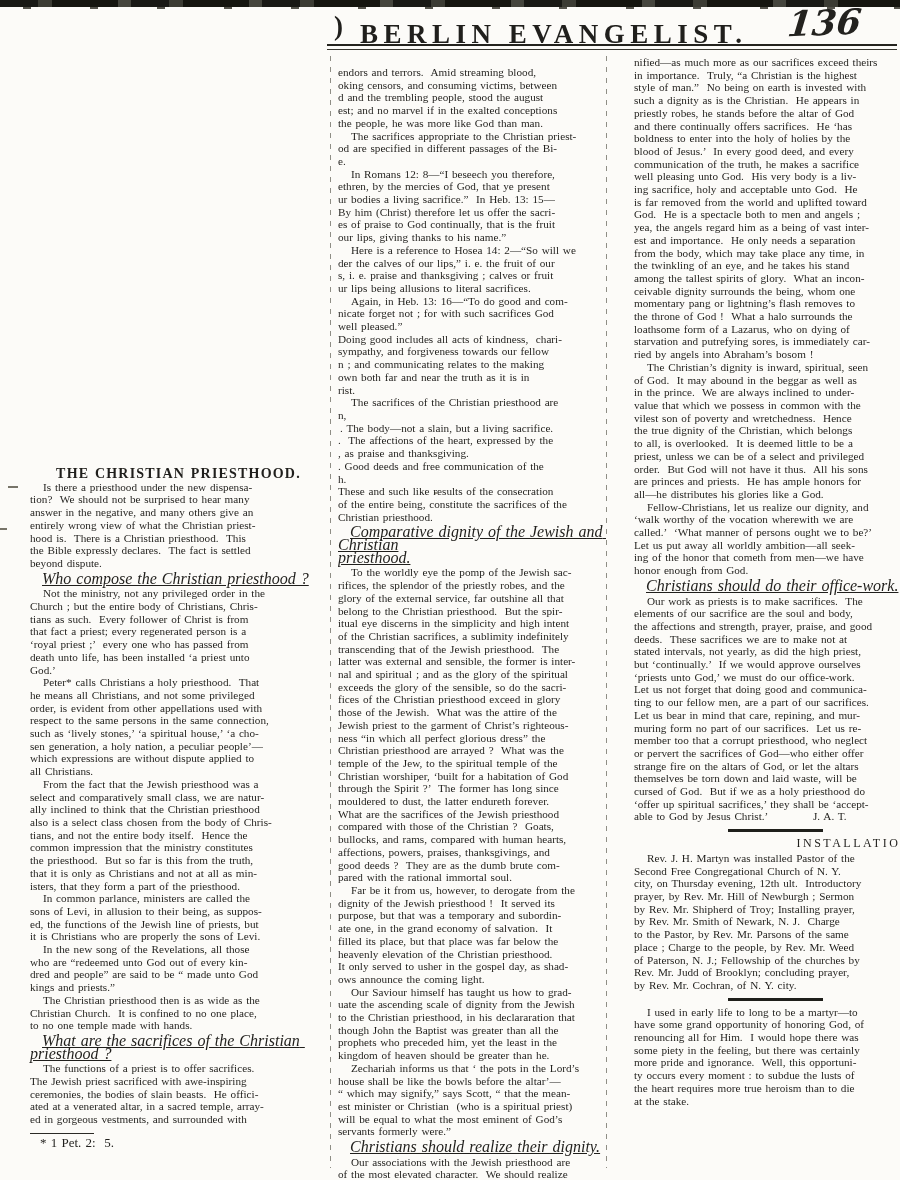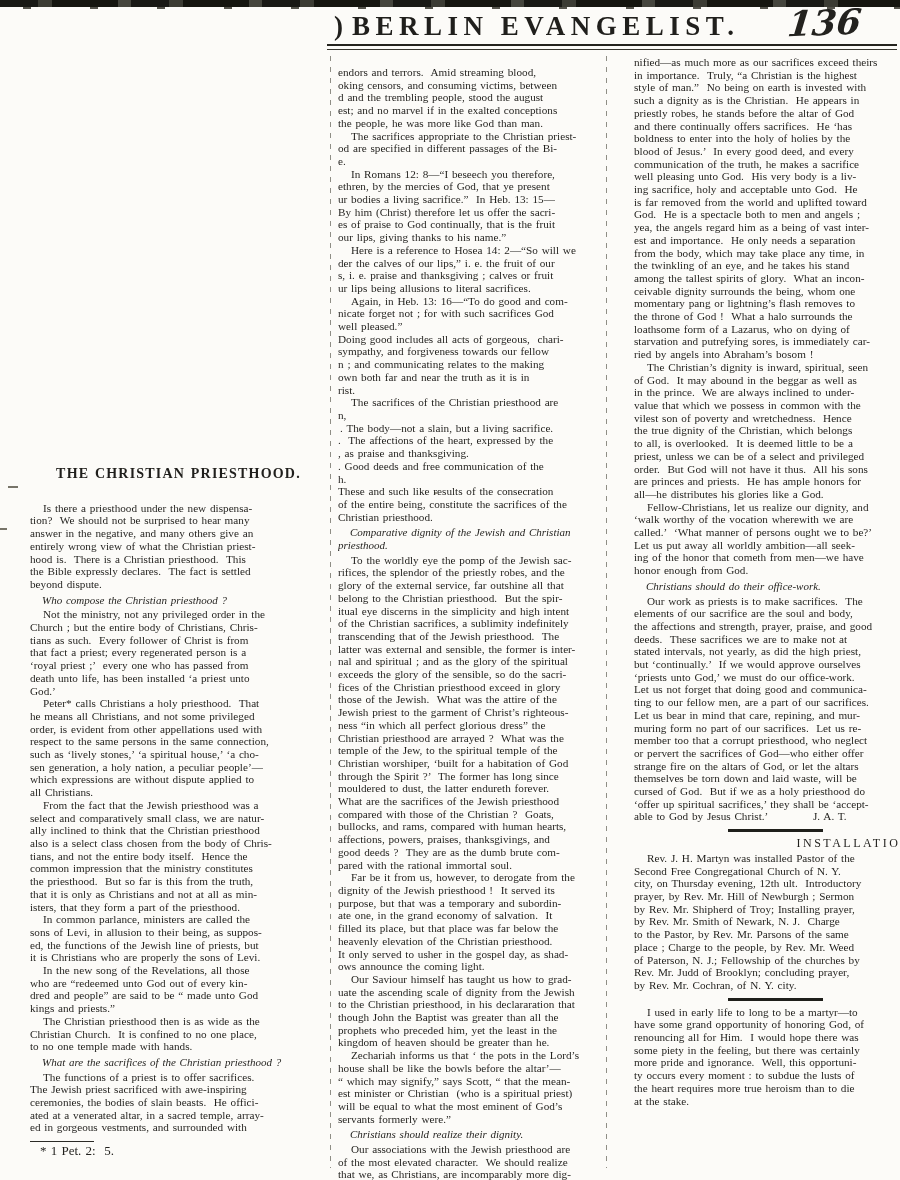--- a/index.html
+++ b/index.html
@@ -19,21 +19,21 @@
   }
   .torn-edge::after{
     content:""; position:absolute; left:0; top:7px; width:100%; height:2px;
     background: repeating-linear-gradient(90deg, transparent 0 23px, #55544c 23px 31px, transparent 31px 67px);
   }
   .masthead-cut {
     position:absolute; left:334px; top:11px;
     font-size:27px; font-weight:bold; letter-spacing:4px;
   }
   .masthead-title {
-    position:absolute; left:352px; top:11px; margin:0;
+    position:absolute; left:352px; top:11px; margin:8px;
     font-size:27px; font-weight:bold; letter-spacing:5.5px;
     font-family:"Liberation Serif", serif; white-space:nowrap;
   }
   .folio {
     position:absolute; left:788px; top:2px;
     font-family:"DejaVu Serif", serif; font-style:italic; font-weight:bold;
     font-size:35px; color:#23221f;
     transform: skewX(-8deg) rotate(-2deg);
   }
   .mast-rule {
@@ -50,26 +50,26 @@
   .col { position:absolute; font-size:11.2px; line-height:12.7px; word-spacing:1px; }
   .col-left   { left:30px;  top:468px; width:297px; }
   .col-middle { left:338px; top:66px;  width:268px; height:1124px; overflow:hidden; }
   .col-right  { left:634px; top:56px;  width:283px; height:1124px; overflow:hidden; }
   .blk { white-space: pre-wrap; margin:0; }
   .para  { text-indent:13px; }
   .para0 { text-indent:0; }
   .list  { text-indent:2px; }
   .heading {
     text-align:center; font-weight:bold; font-size:14px; letter-spacing:1.2px;
-    margin-bottom:21px; white-space:nowrap;
+    margin-bottom:0; white-space:nowrap;
   }
   .headingsm {
     text-align:right; font-size:12px; letter-spacing:2.5px; margin:3px 0 2px 0;
   }
-  .iheading { font-style:italic; font-size:11px; text-indent:12px; margin:3px 0 2px 0; }
+  .iheading { font-style:italic; font-size:16px; text-indent:12px; margin:3px 0 2px 0;text-decoration:underline; }
   .rule { width:95px; height:3px; background:#1f1f1b; margin:6px auto 5px auto; }
   .footnote { margin-top:7px; padding-top:4px; position:relative; font-size:13px; text-indent:10px; }
   .footnote::before { content:""; position:absolute; top:0; left:0; width:64px; border-top:1px solid #2b2a26; }
   .speck { position:absolute; background:#777469; }
   .speck-a { left:8px;  top:486px; width:10px; height:2px; }
   .speck-b { left:0px;  top:528px; width:7px;  height:2px; }
   .speck-c { left:434px; top:492px; width:3px; height:2px; background:#9a968a; }
 </style>
 </head>
 <body>
@@ -157,21 +157,21 @@
 By him (Christ) therefore let us offer the sacri-
 es of praise to God continually, that is the fruit
 our lips, giving thanks to his name.”</div>
       <div class="blk para">Here is a reference to Hosea 14: 2—“So will we
 der the calves of our lips,” i. e. the fruit of our
 s, i. e. praise and thanksgiving ; calves or fruit
 ur lips being allusions to literal sacrifices.</div>
       <div class="blk para">Again, in Heb. 13: 16—“To do good and com-
 nicate forget not ; for with such sacrifices God
 well pleased.”</div>
-      <div class="blk para0">Doing good includes all acts of gorgeous,  chari-
+      <div class="blk para0">Doing good includes all acts of kindness,  chari-
 sympathy, and forgiveness towards our fellow
 n ; and communicating relates to the making
 own both far and near the truth as it is in
 rist.</div>
       <div class="blk para">The sacrifices of the Christian priesthood are
 n,</div>
       <div class="blk list">. The body—not a slain, but a living sacrifice.
 .  The affections of the heart, expressed by the
 , as praise and thanksgiving.
 . Good deeds and free communication of the

